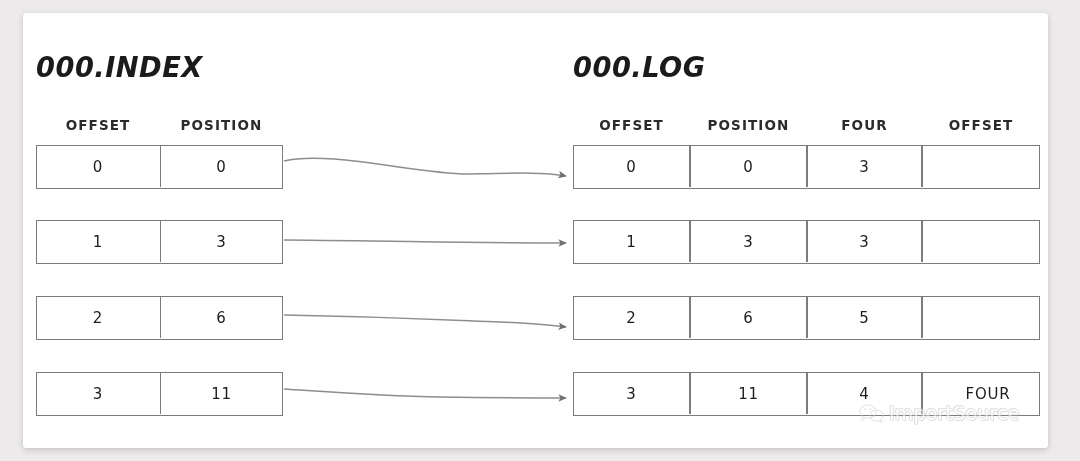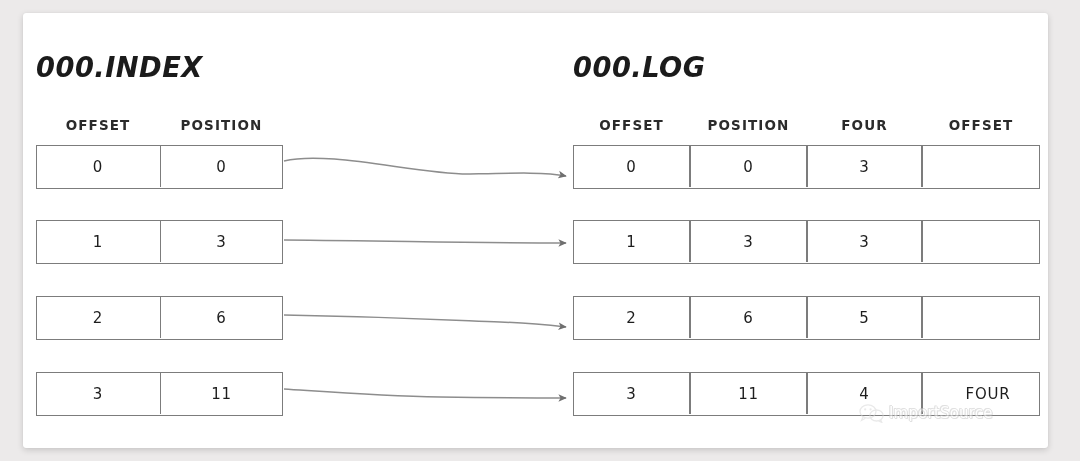--- a/index.html
+++ b/index.html
@@ -100,21 +100,21 @@
     top: 386px;
     width: 215px;
     height: 28px;
     display: flex;
     align-items: center;
     gap: 4px;
     opacity: 0.55;
   }
   #watermark .wm-text {
     font-family: "DejaVu Sans", sans-serif;
-    font-size: 15px;
+    font-size: 19px;
     font-weight: 400;
     letter-spacing: 0.2px;
     color: #ffffff;
     text-shadow:
        1px 0 0 #c9c9c9, -1px 0 0 #c9c9c9,
        0 1px 0 #c9c9c9, 0 -1px 0 #c9c9c9,
        1px 1px 0 #c9c9c9, -1px -1px 0 #c9c9c9;
     white-space: nowrap;
   }
 </style>

